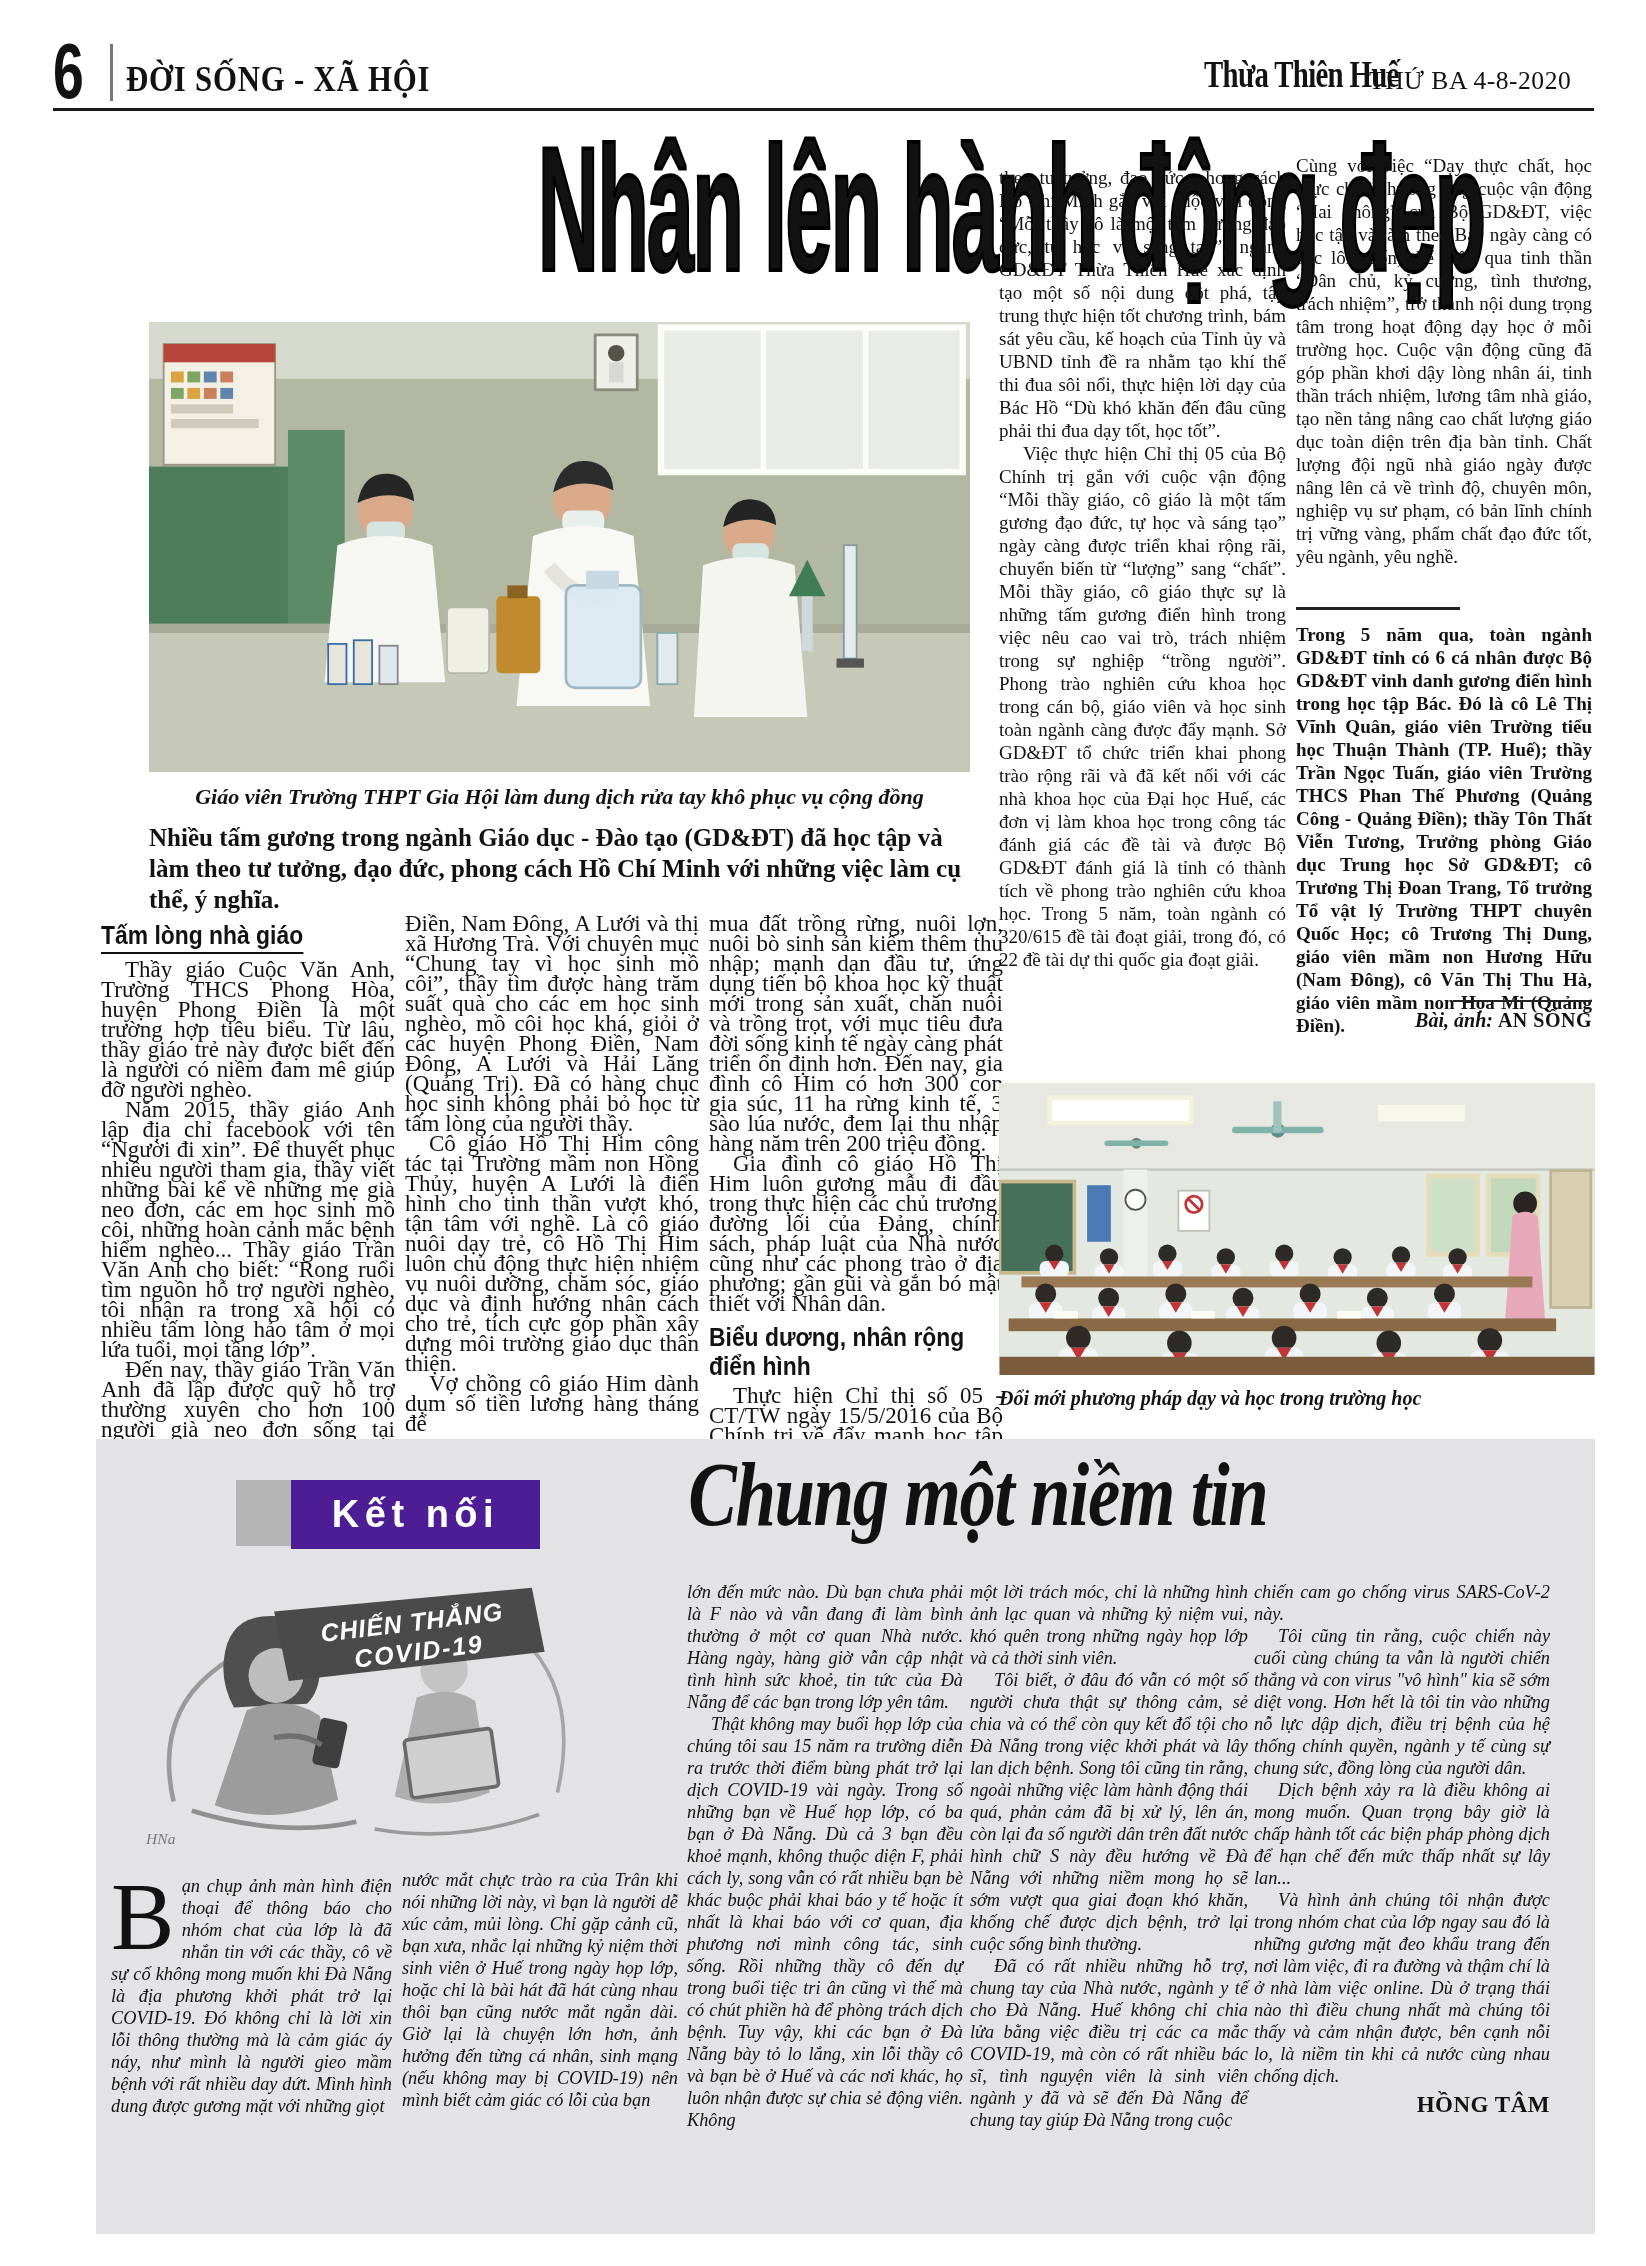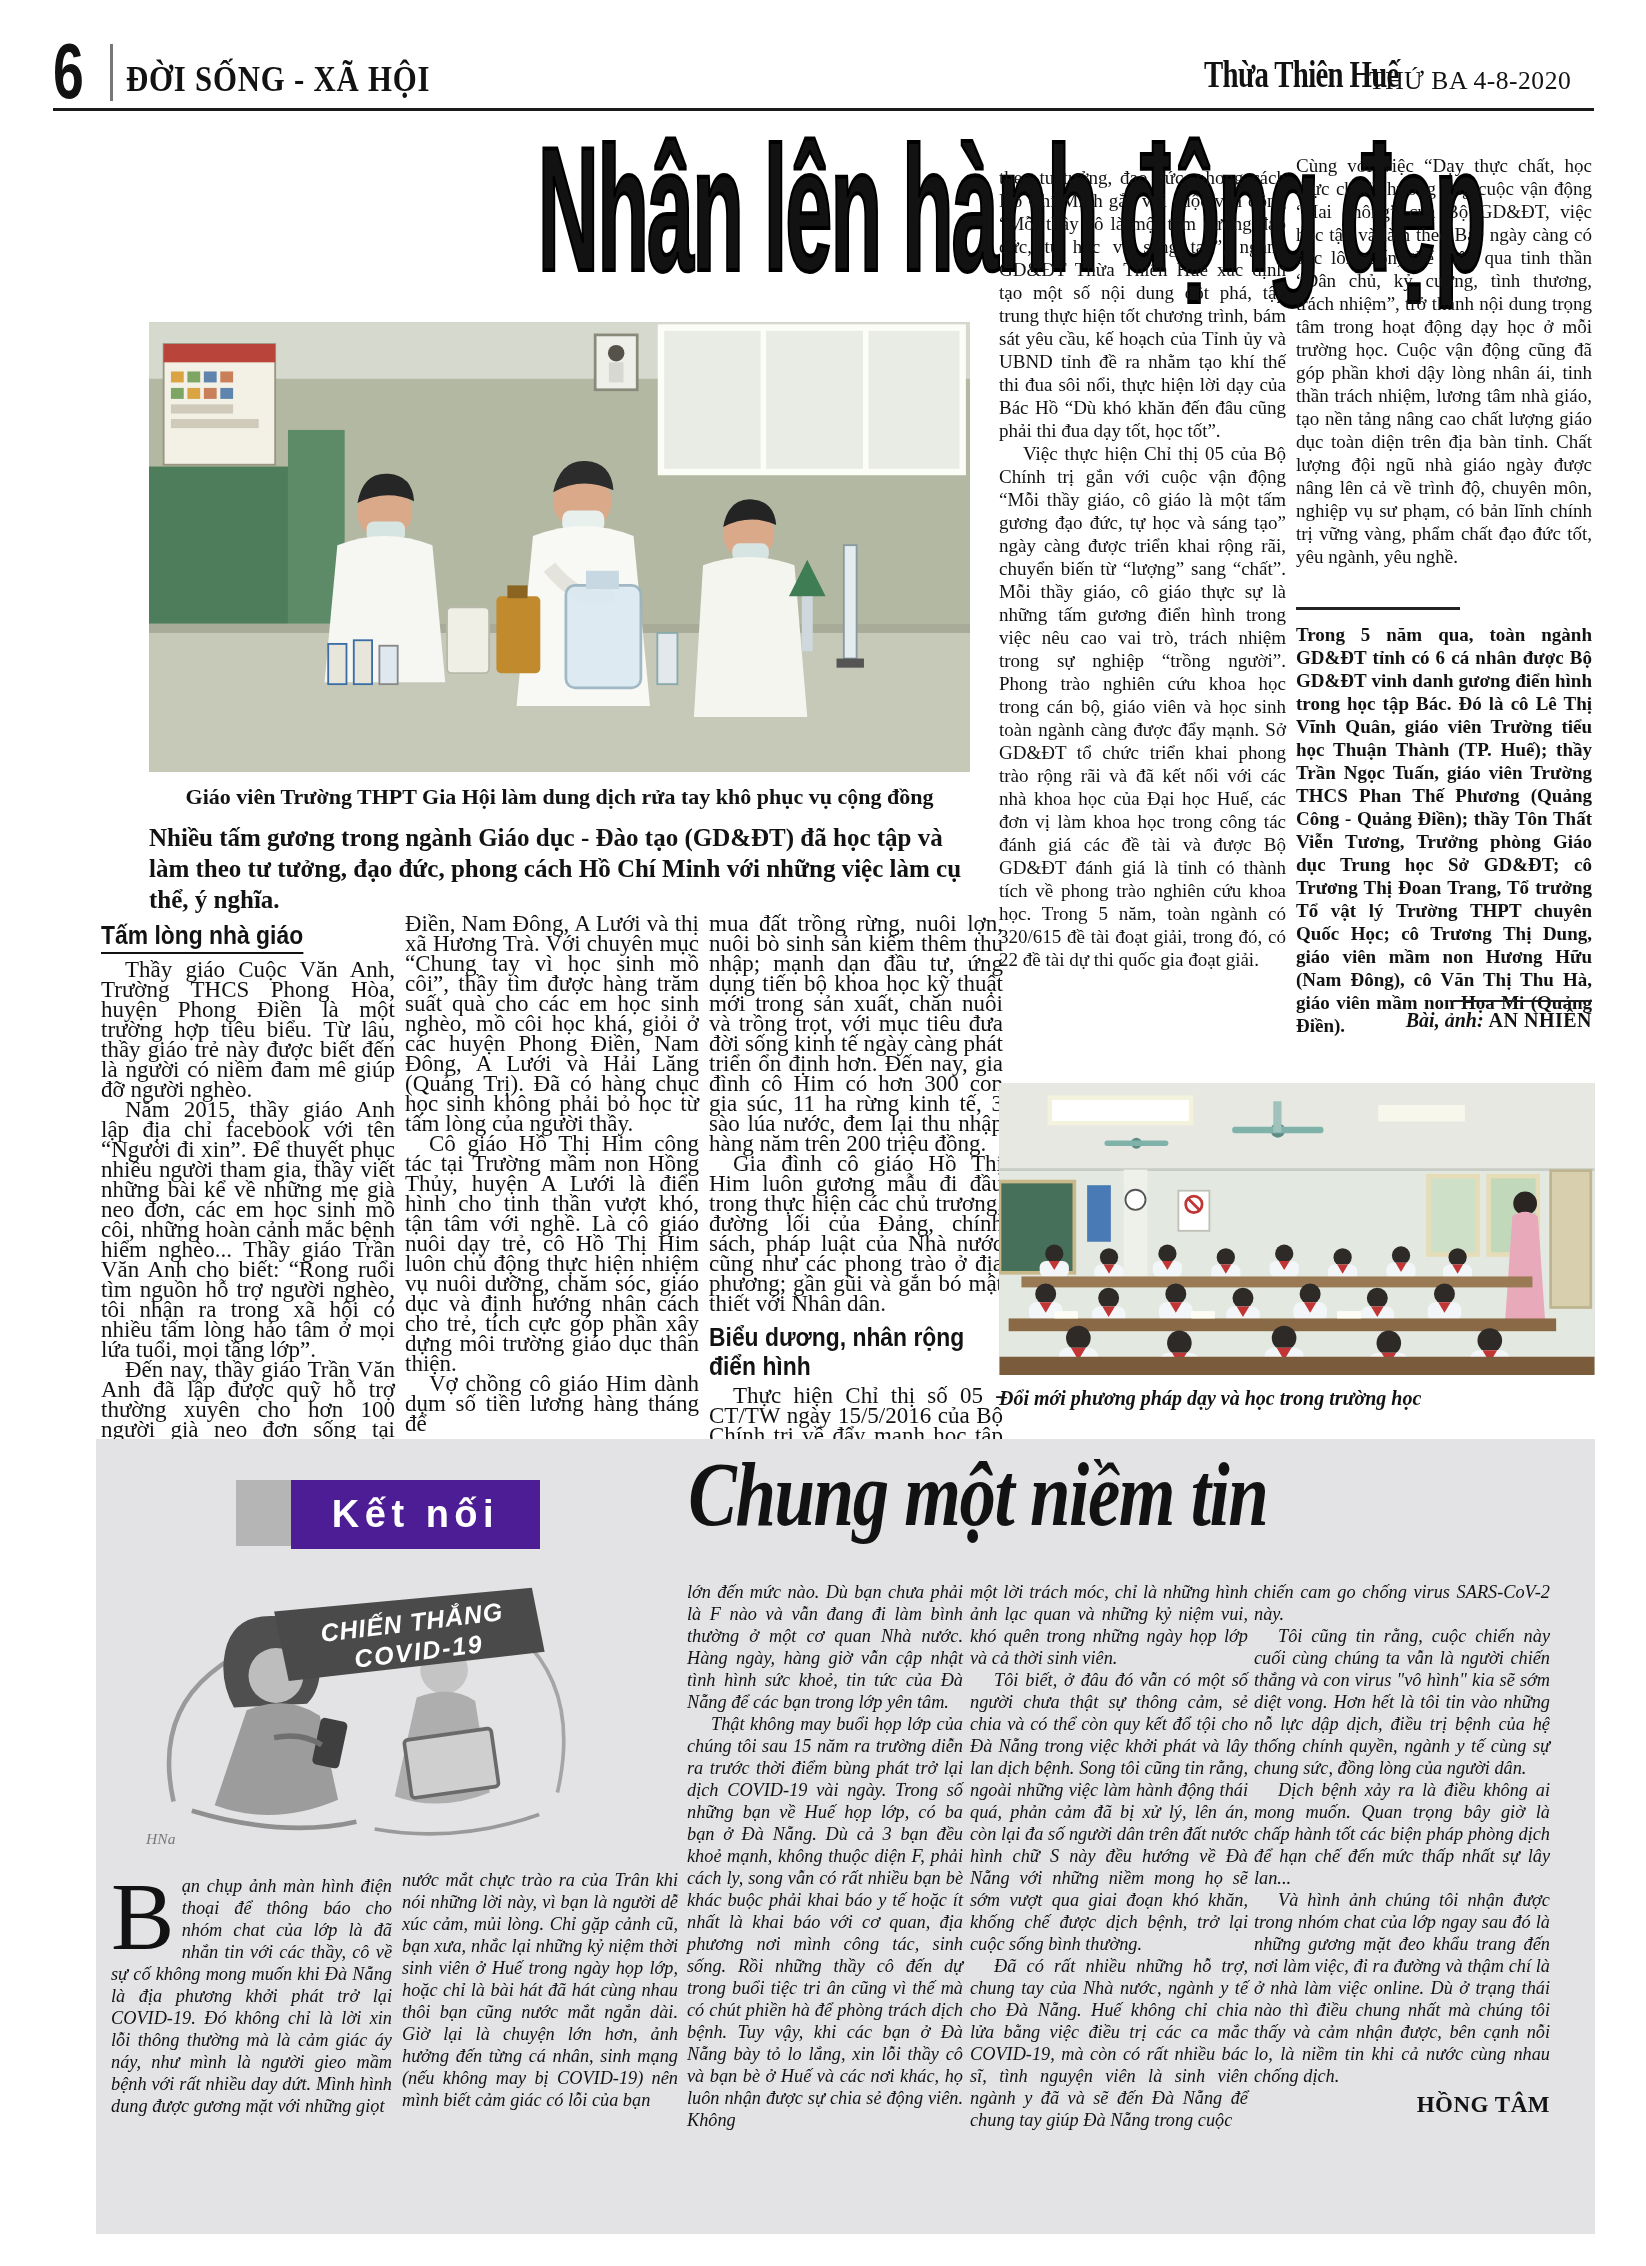--- a/index.html
+++ b/index.html
@@ -13,21 +13,21 @@
   #hdr-bar{left:110px;top:44px;width:2.7px;height:57px;background:#777;}
   #hdr-section{left:126px;top:60px;font-size:35px;font-weight:bold;letter-spacing:0.9px;transform:scaleX(.88);transform-origin:left top;}
   #hdr-rule{left:53px;top:108px;width:1541px;height:2.7px;background:#1a1a1a;}
   #masthead{left:1204px;top:53px;font-size:37px;font-weight:bold;letter-spacing:-0.9px;transform:scaleX(.78);transform-origin:left top;}
   #hdr-date{left:1369px;top:66px;font-size:25.6px;letter-spacing:0.5px;}
   
   #headline1{left:101px;top:117px;width:877px;height:187px;text-align:center;}
   #headline1 span{font-family:"Liberation Sans",sans-serif;font-weight:bold;font-size:163px;line-height:1.05;
        transform:scale(.52,1.08);transform-origin:center top;-webkit-text-stroke:3.7px #000;letter-spacing:-3.7px;}
   #photo1{left:149px;top:322px;width:821px;height:450px;background:#b8bca6;}
-  #caption1{left:149px;top:784px;width:821px;text-align:center;font-weight:bold;font-size:22px;}
+  #caption1{left:149px;top:784px;width:821px;text-align:center;font-style:italic;font-weight:bold;font-size:22px;}
   #lead{left:149px;top:822px;width:822px;font-weight:bold;font-size:25px;line-height:31px;text-align:left;}
   .bodycol p{margin:0;font-size:23px;line-height:20px;text-align:justify;}
   .rcol p{font-size:19px;line-height:23px;}
   .ind{text-indent:24px;}
   h3.subhead{margin:0 0 5.5px 0;font-family:"Liberation Sans",sans-serif;font-size:26px;font-weight:bold;line-height:1.1;}
   h3.subhead span{display:inline-block;transform:scaleX(.88);transform-origin:left top;}
   h3.u span{border-bottom:2.7px solid #111;padding-bottom:2.7px;}
   #col1{left:101px;top:921px;width:294px;}
   #col2{left:405px;top:914px;width:294px;}
   #col3{left:709px;top:914px;width:294px;}
@@ -165,21 +165,21 @@
   </div>
 
   <div class="abs bodycol rcol" id="col5">
     <p>Cùng với việc “Dạy thực chất, học thực chất”, hưởng ứng cuộc vận động “Hai không” của Bộ GD&amp;ĐT, việc học tập và làm theo Bác ngày càng có sức lôi cuốn, thể hiện qua tinh thần “Dân chủ, kỷ cương, tình thương, trách nhiệm”, trở thành nội dung trọng tâm trong hoạt động dạy học ở mỗi trường học. Cuộc vận động cũng đã góp phần khơi dậy lòng nhân ái, tinh thần trách nhiệm, lương tâm nhà giáo, tạo nền tảng nâng cao chất lượng giáo dục toàn diện trên địa bàn tỉnh. Chất lượng đội ngũ nhà giáo ngày được nâng lên cả về trình độ, chuyên môn, nghiệp vụ sư phạm, có bản lĩnh chính trị vững vàng, phẩm chất đạo đức tốt, yêu ngành, yêu nghề.</p>
   </div>
   <div class="abs" id="note-rule"></div>
   <div class="abs" id="note">Trong 5 năm qua, toàn ngành GD&amp;ĐT tỉnh có 6 cá nhân được Bộ GD&amp;ĐT vinh danh gương điển hình trong học tập Bác. Đó là cô Lê Thị Vĩnh Quân, giáo viên Trường tiểu học Thuận Thành (TP. Huế); thầy Trần Ngọc Tuấn, giáo viên Trường THCS Phan Thế Phương (Quảng Công - Quảng Điền); thầy Tôn Thất Viễn Tương, Trưởng phòng Giáo dục Trung học Sở GD&amp;ĐT; cô Trương Thị Đoan Trang, Tổ trưởng Tổ vật lý Trường THPT chuyên Quốc Học; cô Trương Thị Dung, giáo viên mầm non Hương Hữu (Nam Đông), cô Văn Thị Thu Hà, giáo viên mầm non Họa Mi (Quảng Điền).</div>
   <div class="abs" id="byline-rule"></div>
   <div class="abs" id="byline">
     <span class="lab">Bài, ảnh:</span>
-    <span class="nam">AN NHIÊN</span>
+    <span class="nam">AN SỐNG</span>
   </div>
 
   <div class="abs" id="photo2">
     <svg width="596" height="292" viewBox="0 0 652 320">
       <defs>
         <g id="stu">
           <circle cx="16" cy="9" r="10" fill="#2e2a28"></circle>
           <rect x="0" y="17" width="32" height="18" rx="7" fill="#f3f6f9"></rect>
           <path d="M10 17 L16 27 L22 17 Z" fill="#c23535"></path>
         </g>

